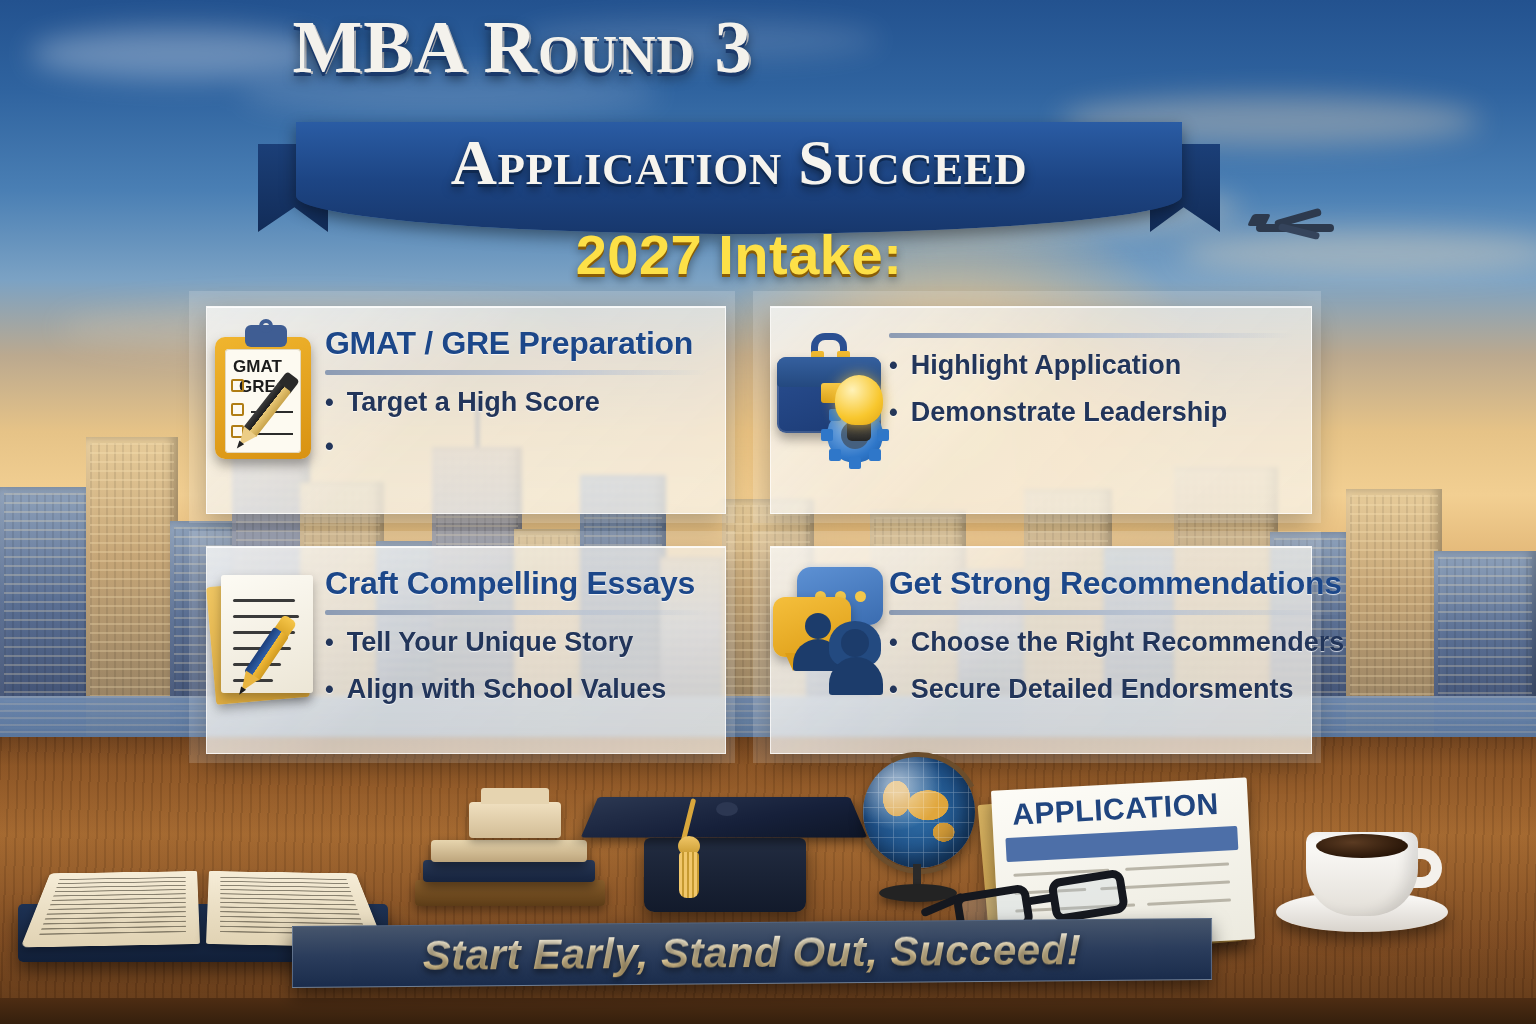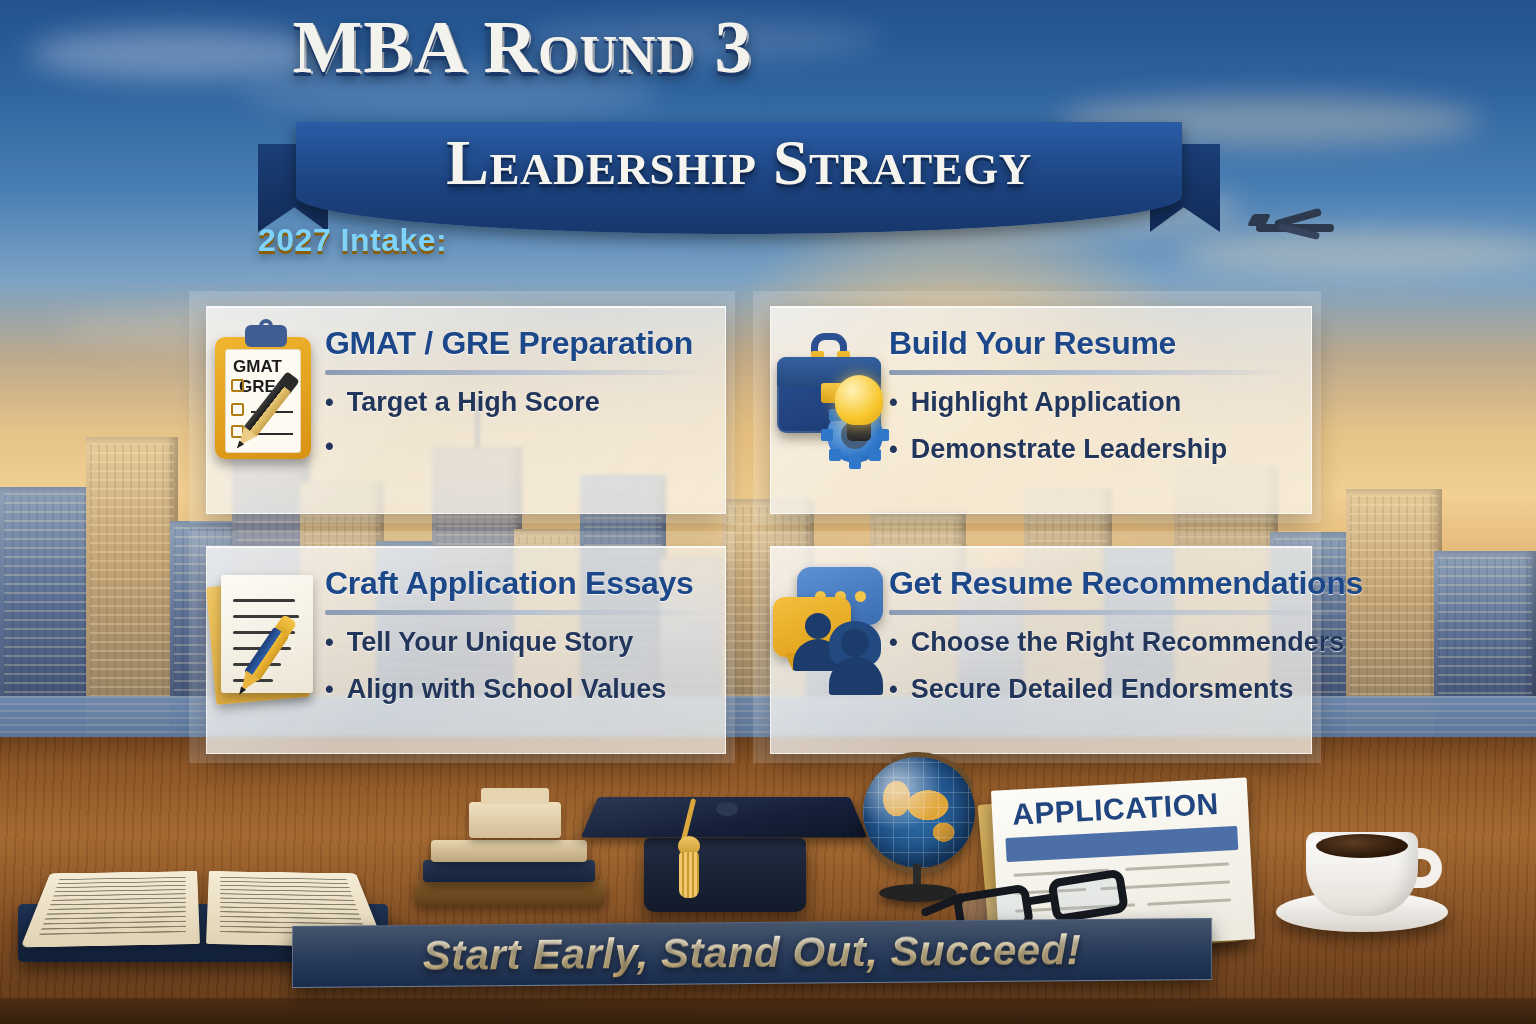--- a/index.html
+++ b/index.html
@@ -104,23 +104,23 @@
   .ribbon .tail.l{left:0;clip-path:polygon(0 0,100% 0,100% 100%,52% 72%,0 100%);}
   .ribbon .tail.r{right:0;clip-path:polygon(0 0,100% 0,100% 100%,48% 72%,0 100%);}
   .title2{
     position:absolute;left:258px;top:126px;width:962px;text-align:center;
     font-size:64px;font-weight:bold;letter-spacing:.5px;
     font-family:"Liberation Serif", serif;
     color:#f6f4ee;font-variant:small-caps;
     text-shadow:0 3px 0 #0f2950, 0 5px 10px rgba(0,0,0,.5);
   }
   .title3{
-    position:absolute;left:258px;top:222px;width:962px;text-align:left;
-    font-size:32px;font-weight:bold;
-    color:#7dd3fc;
+    position:absolute;left:258px;top:222px;width:962px;text-align:center;
+    font-size:56px;font-weight:bold;
+    color:#fde047;
     text-shadow:0 3px 0 #8a5d06, 0 5px 10px rgba(0,0,0,.45);
     letter-spacing:.5px;
   }
 
   
   .logo{
     position:absolute;right:36px;top:22px;width:432px;height:94px;
     background:linear-gradient(180deg,rgba(52,92,143,.93),rgba(38,72,118,.93));
     border:2px solid rgba(190,210,235,.55);
     display:flex;align-items:center;gap:14px;padding:0 20px;
@@ -380,21 +380,21 @@
     <div class="desk-edge"></div>
   </div>
 
   <div class="title1">MBA Round 3</div>
 
   <div class="ribbon">
     <div class="tail l"></div>
     <div class="tail r"></div>
     <div class="band"></div>
   </div>
-  <div class="title2">Leadership Strategy</div>
+  <div class="title2">Application Succeed</div>
   <div class="title3">2027 Intake:</div>
 
 
   <div class="card" style="left:206px;top:306px;width:520px;height:208px;">
     <div class="halo"></div>
     <div class="card-inner">
       <div class="icon-col">
         <div class="ic clip-board"></div>
         <div class="ic clip-paper"></div>
         <div class="ic clip-clip"></div>
@@ -446,21 +446,20 @@
           <div class="gtooth" style="left:22px;bottom:-6px;"></div>
           <div class="gtooth" style="left:2px;top:2px;"></div>
           <div class="gtooth" style="right:2px;top:2px;"></div>
           <div class="gtooth" style="left:2px;bottom:2px;"></div>
           <div class="gtooth" style="right:2px;bottom:2px;"></div>
         </div>
         <div class="ic bulb-base"></div>
         <div class="ic bulb"></div>
       </div>
       <div class="txt-col">
-        <div class="card-title">Build Your Resume</div>
         <div class="rule"></div>
         <ul class="bullets">
           <li>
               <span class="dot">•</span>
               <span>Highlight Application</span>
             </li>
           <li>
               <span class="dot">•</span>
               <span>Demonstrate Leadership</span>
             </li>
@@ -482,21 +481,21 @@
         <div class="ic pline" style="left:26px;top:102px;width:48px;"></div>
         <div class="ic pline" style="left:26px;top:118px;width:40px;"></div>
         <div class="pen">
           <div class="cap"></div>
             <div class="shaft"></div>
             <div class="tip"></div>
             <div class="nib"></div>
         </div>
       </div>
       <div class="txt-col">
-        <div class="card-title">Craft Application Essays</div>
+        <div class="card-title">Craft Compelling Essays</div>
         <div class="rule"></div>
         <ul class="bullets">
           <li>
               <span class="dot">•</span>
               <span>Tell Your Unique Story</span>
             </li>
           <li>
               <span class="dot">•</span>
               <span>Align with School Values</span>
             </li>
@@ -519,21 +518,21 @@
           <div class="head" style="left:14px;top:0;width:26px;height:26px;"></div>
           <div class="torso" style="left:2px;top:26px;width:50px;height:32px;"></div>
         </div>
         <div class="pers" style="left:54px;top:60px;width:60px;height:72px;">
           <div class="hair" style="left:4px;top:0;width:52px;height:46px;"></div>
           <div class="head" style="left:16px;top:8px;width:28px;height:28px;"></div>
           <div class="torso" style="left:4px;top:36px;width:54px;height:38px;"></div>
         </div>
       </div>
       <div class="txt-col">
-        <div class="card-title">Get Resume Recommendations</div>
+        <div class="card-title">Get Strong Recommendations</div>
         <div class="rule"></div>
         <ul class="bullets">
           <li>
               <span class="dot">•</span>
               <span>Choose the Right Recommenders</span>
             </li>
           <li>
               <span class="dot">•</span>
               <span>Secure Detailed Endorsments</span>
             </li>

